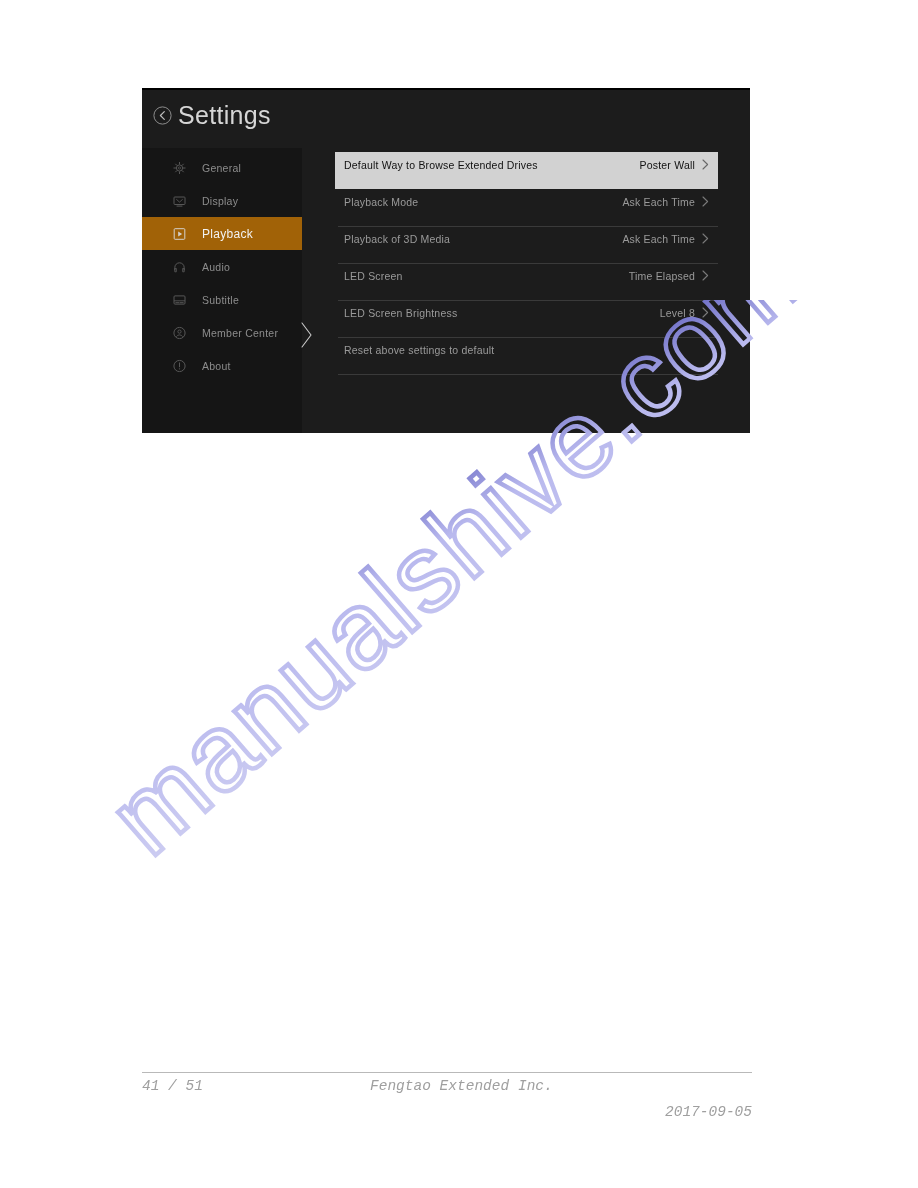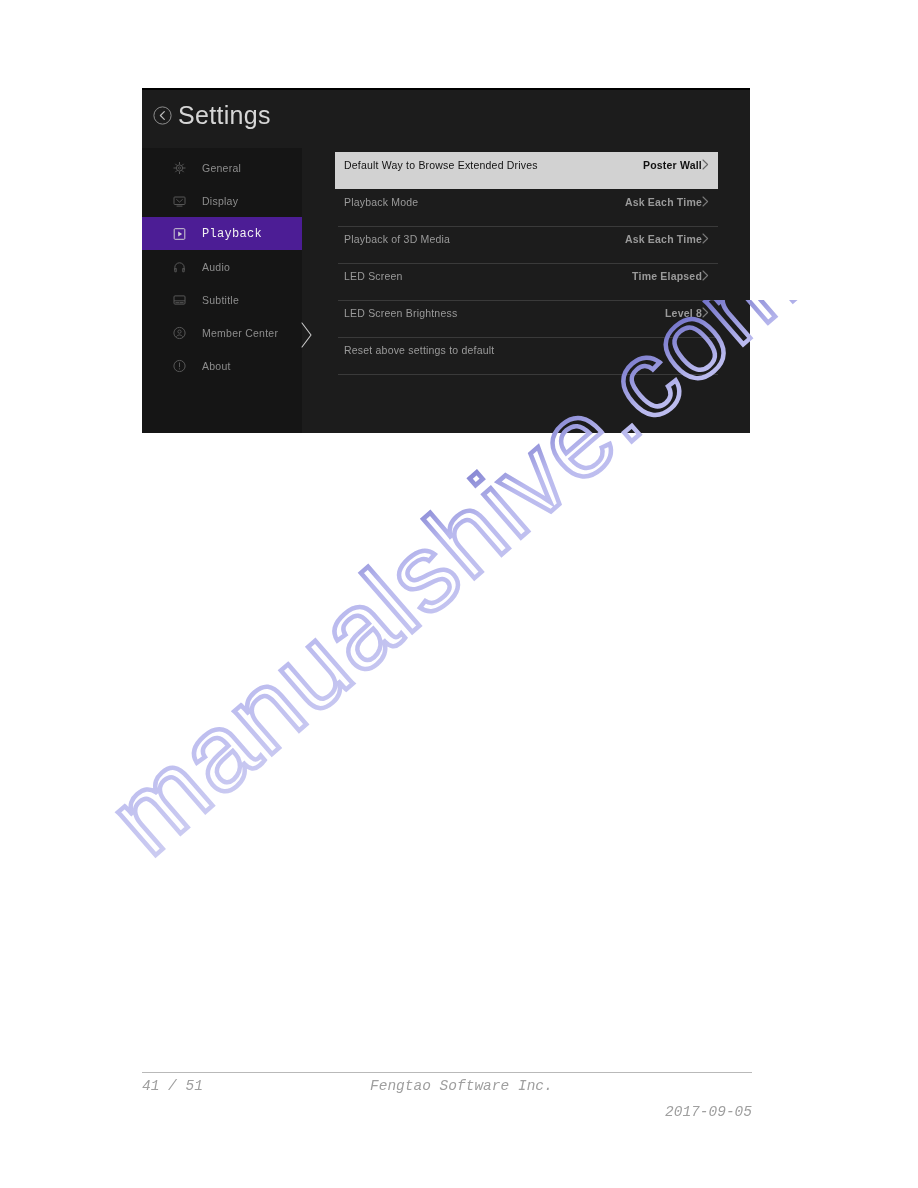--- a/index.html
+++ b/index.html
@@ -85,21 +85,21 @@
     padding-left: 41px;
   }
   .nav-item {
     position: absolute;
     left: 0;
     width: 160px;
     height: 33px;
     display: flex;
     align-items: center;
   }
-  .nav-item.active { background: #4c1d95; font-family: Liberation Mono, monospace; }
+  .nav-item.active { background: #a16207; }
   .nav-icon {
     position: absolute;
     left: 31px;
     top: 50%;
     transform: translateY(-50%);
     width: 13px;
     height: 13px;
     display: flex;
     align-items: center;
     justify-content: center;
@@ -164,21 +164,21 @@
     letter-spacing: 0.2px;
     white-space: nowrap;
   }
   .row.selected .row-label {
     color: #111111;
     font-size: 10.5px;
   }
   .row-right {
     display: flex;
     align-items: center;
-    font-weight: bold;
+    gap: 7px;
   }
   .row-value {
     font-size: 10.5px;
     color: #9a9a9a;
     letter-spacing: 0.2px;
     white-space: nowrap;
   }
   .row.selected .row-value { color: #111111; }
   .row-chevron {
     width: 7px;
@@ -412,17 +412,17 @@
           <stop offset="100%" stop-color="#22226e"></stop>
         </linearGradient>
       </defs>
       <text x="150" y="560" transform="rotate(-41 150 560)" font-family="&quot;Liberation Sans&quot;, sans-serif" font-size="108" font-weight="400" fill="none" stroke="url(#wmGrad)" stroke-width="4.5" letter-spacing="2">manualshive.com</text>
     </svg>
   </div>
 
   <div id="footer-rule"></div>
   <div id="footer">
     <span class="f-left">41 / 51</span>
-    <span class="f-center">Fengtao Software Inc.</span>
+    <span class="f-center">Fengtao Extended Inc.</span>
     <span class="f-right">2017-09-05</span>
   </div>
 
 </div>
 
 </body></html>

